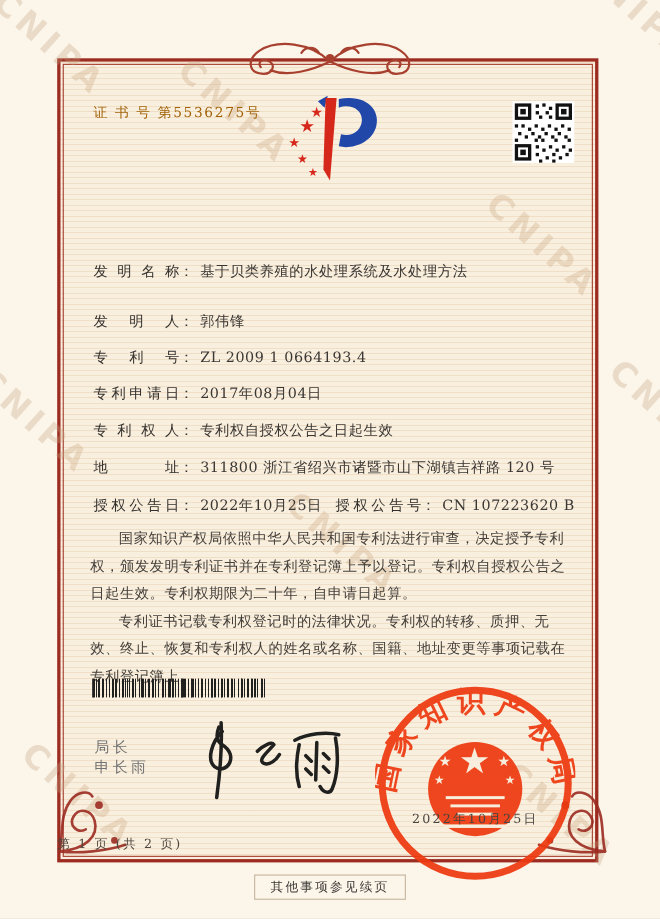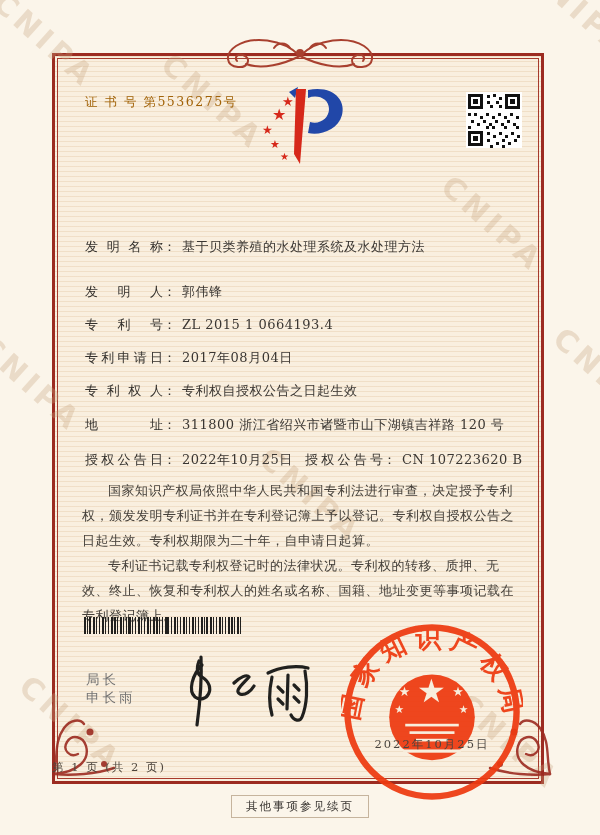--- a/index.html
+++ b/index.html
@@ -199,21 +199,21 @@
   </svg>
 
 
   <div class="frow" style="top:238px">
     <span class="flabel">发明名称</span><span class="fcolon">：</span><span class="fvalue">基于贝类养殖的水处理系统及水处理方法</span>
   </div>
   <div class="frow" style="top:283px">
     <span class="flabel">发明人</span><span class="fcolon">：</span><span class="fvalue">郭伟锋</span>
   </div>
   <div class="frow" style="top:316px">
-    <span class="flabel">专利号</span><span class="fcolon">：</span><span class="fvalue">ZL 2015 1 0664193.4</span>
+    <span class="flabel">专利号</span><span class="fcolon">：</span><span class="fvalue">ZL 2009 1 0664193.4</span>
   </div>
   <div class="frow" style="top:349px">
     <span class="flabel">专利申请日</span><span class="fcolon">：</span><span class="fvalue">2017年08月04日</span>
   </div>
   <div class="frow" style="top:382px">
     <span class="flabel">专利权人</span><span class="fcolon">：</span><span class="fvalue">专利权自授权公告之日起生效</span>
   </div>
   <div class="frow" style="top:416px">
     <span class="flabel">地址</span><span class="fcolon">：</span><span class="fvalue">311800 浙江省绍兴市诸暨市山下湖镇吉祥路 120 号</span>
   </div>

